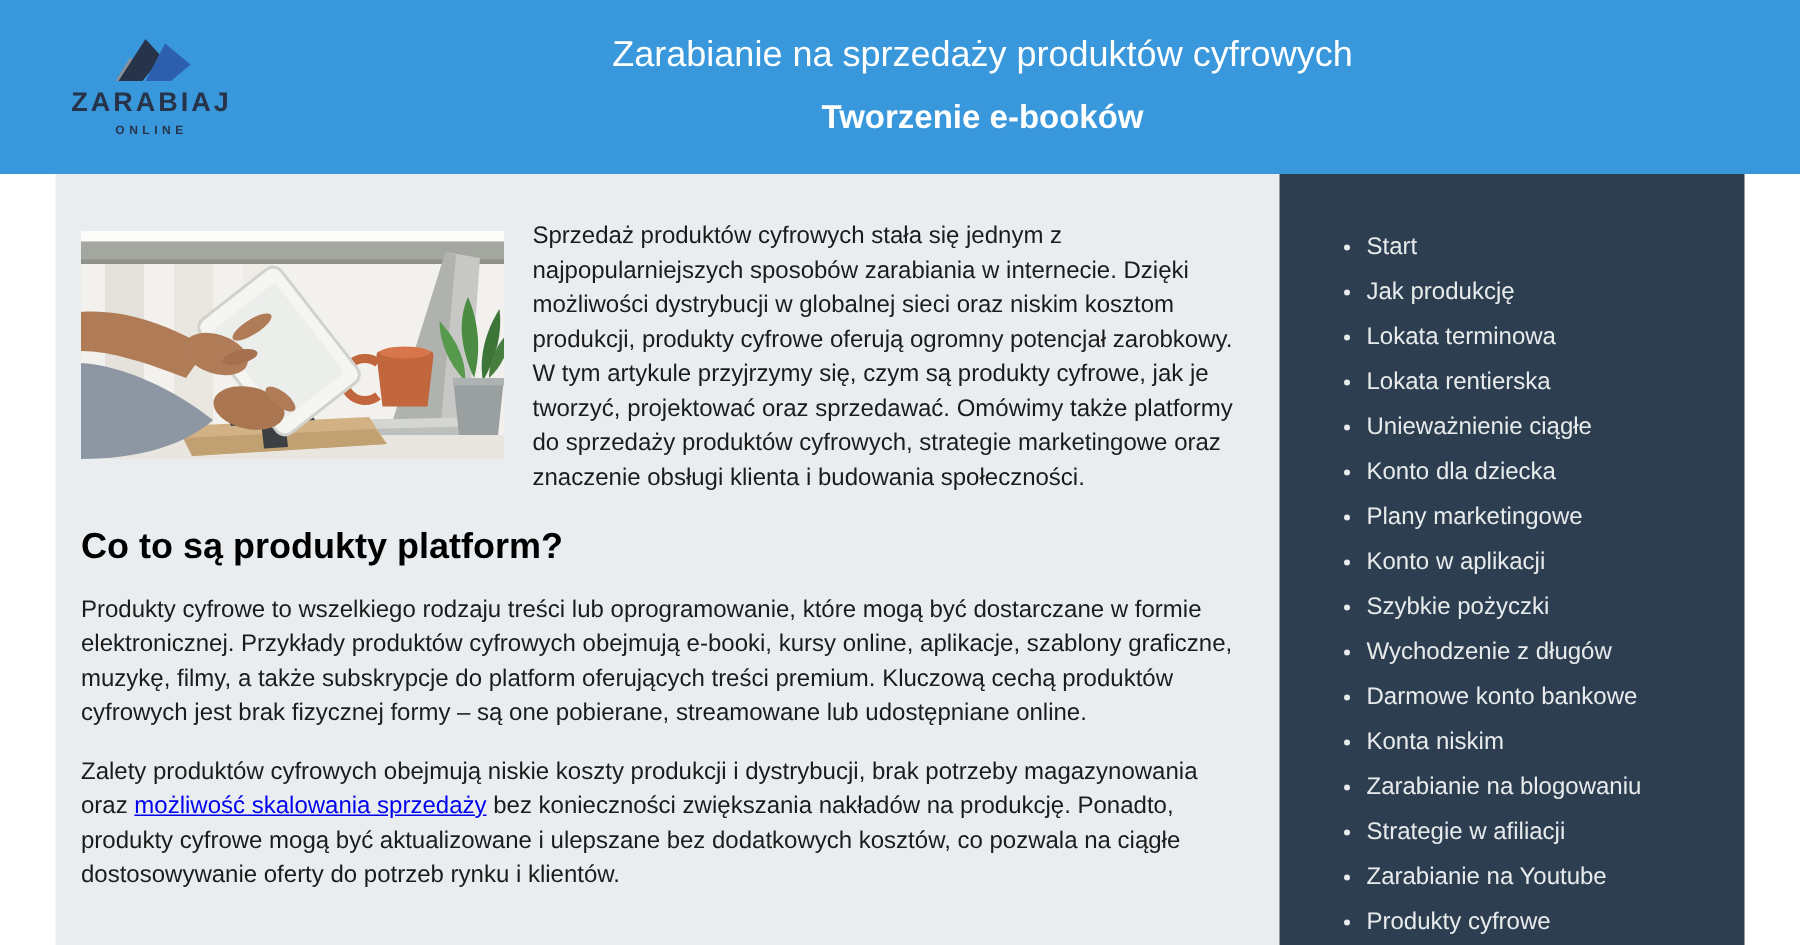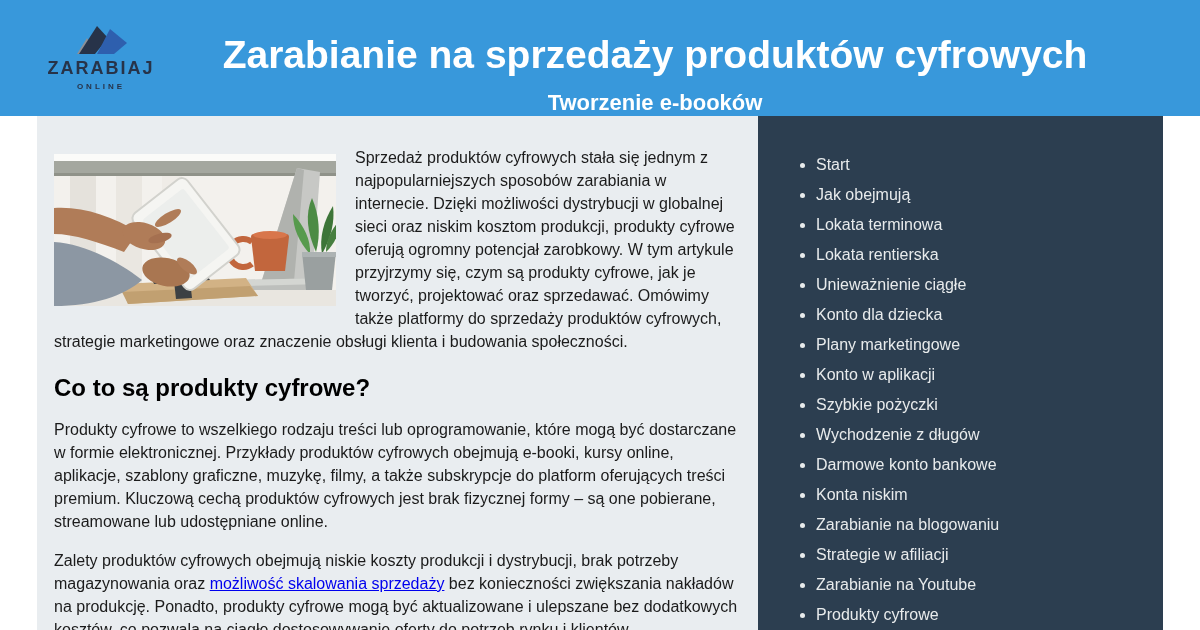--- a/index.html
+++ b/index.html
@@ -22,21 +22,21 @@
   .logo svg { display: block; margin: 0 auto; }
   .logo-title {
     color: #273349; font-weight: bold; font-size: 18px;
     letter-spacing: 2px; margin-top: 2px;
   }
   .logo-sub {
     color: #273349; font-weight: bold; font-size: 8px;
     letter-spacing: 3px; margin-top: 3px;
   }
   .titles { text-align: center; padding: 20px 0 0 110px; color: #ffffff; }
-  .titles h1 { margin: 18px; font-size: 39px; font-weight: bold; line-height: 34px; }
+  .titles h1 { margin: 0; font-size: 24px; font-weight: normal; line-height: 34px; }
   .titles .subtitle { margin-top: 11px; font-size: 22px; font-weight: bold; line-height: 26px; }
 
   
   .page { display: flex; margin: 0 37px; height: 514px; }
 
   .content {
     flex: 1; background: #e9edf0; color: #1b1b1b;
     padding: 14px 20px 0 17px;
     font-size: 16px; line-height: 23px;
   }
@@ -46,21 +46,21 @@
   }
   .content p { margin: 16px 0 15px 0; }
   .content p.intro { margin-bottom: 0; }
   .content h2 {
     clear: left; margin: 21px 0 8px 0;
     font-size: 24px; line-height: 28px; color: #000000; font-weight: bold;
   }
   a.textlink { color: #0000ee; text-decoration: underline; cursor: pointer; }
 
   
-  .sidebar { width: 405px; background: #2c3e50; color: #e8ebec; }
+  .sidebar { width: 310px; background: #2c3e50; color: #e8ebec; }
   .sidebar ul {
     margin: 0; padding: 40px 16px 0 58px;
     list-style: disc outside;
   }
   .sidebar li {
     font-size: 16px; line-height: 17px; margin-bottom: 13px;
     cursor: pointer;
   }
 </style>
 </head>
@@ -145,32 +145,32 @@
             <ellipse cx="114" cy="64" rx="15" ry="5" fill="#b07c58" transform="rotate(-32 114 64)"></ellipse>
             <ellipse cx="106" cy="84" rx="12" ry="4.5" fill="#a57050" transform="rotate(-14 106 84)"></ellipse>
             <ellipse cx="112" cy="118" rx="24" ry="14" fill="#a97651" transform="rotate(12 112 118)"></ellipse>
             <ellipse cx="133" cy="112" rx="12" ry="5" fill="#b07c58" transform="rotate(38 133 112)"></ellipse>
           </g>
         </svg>
       </span>
 
       <p class="intro">Sprzedaż produktów cyfrowych stała się jednym z najpopularniejszych sposobów zarabiania w internecie. Dzięki możliwości dystrybucji w globalnej sieci oraz niskim kosztom produkcji, produkty cyfrowe oferują ogromny potencjał zarobkowy. W tym artykule przyjrzymy się, czym są produkty cyfrowe, jak je tworzyć, projektować oraz sprzedawać. Omówimy także platformy do sprzedaży produktów cyfrowych, strategie marketingowe oraz znaczenie obsługi klienta i budowania społeczności.</p>
 
-      <h2>Co to są produkty cyfrowe?</h2>
+      <h2>Co to są produkty platform?</h2>
 
       <p>Produkty cyfrowe to wszelkiego rodzaju treści lub oprogramowanie, które mogą być dostarczane w formie elektronicznej. Przykłady produktów cyfrowych obejmują e-booki, kursy online, aplikacje, szablony graficzne, muzykę, filmy, a także subskrypcje do platform oferujących treści premium. Kluczową cechą produktów cyfrowych jest brak fizycznej formy – są one pobierane, streamowane lub udostępniane online.</p>
 
       <p><span>Zalety produktów cyfrowych obejmują niskie koszty produkcji i dystrybucji, brak potrzeby magazynowania oraz </span><a class="textlink">możliwość skalowania sprzedaży</a><span> bez konieczności zwiększania nakładów na produkcję. Ponadto, produkty cyfrowe mogą być aktualizowane i ulepszane bez dodatkowych kosztów, co pozwala na ciągłe dostosowywanie oferty do potrzeb rynku i klientów.</span></p>
 
     </div>
 
     <div class="sidebar">
       <ul>
         <li>Start</li>
-        <li>Jak obejmują</li>
+        <li>Jak produkcję</li>
         <li>Lokata terminowa</li>
         <li>Lokata rentierska</li>
         <li>Unieważnienie ciągłe</li>
         <li>Konto dla dziecka</li>
         <li>Plany marketingowe</li>
         <li>Konto w aplikacji</li>
         <li>Szybkie pożyczki</li>
         <li>Wychodzenie z długów</li>
         <li>Darmowe konto bankowe</li>
         <li>Konta niskim</li>

